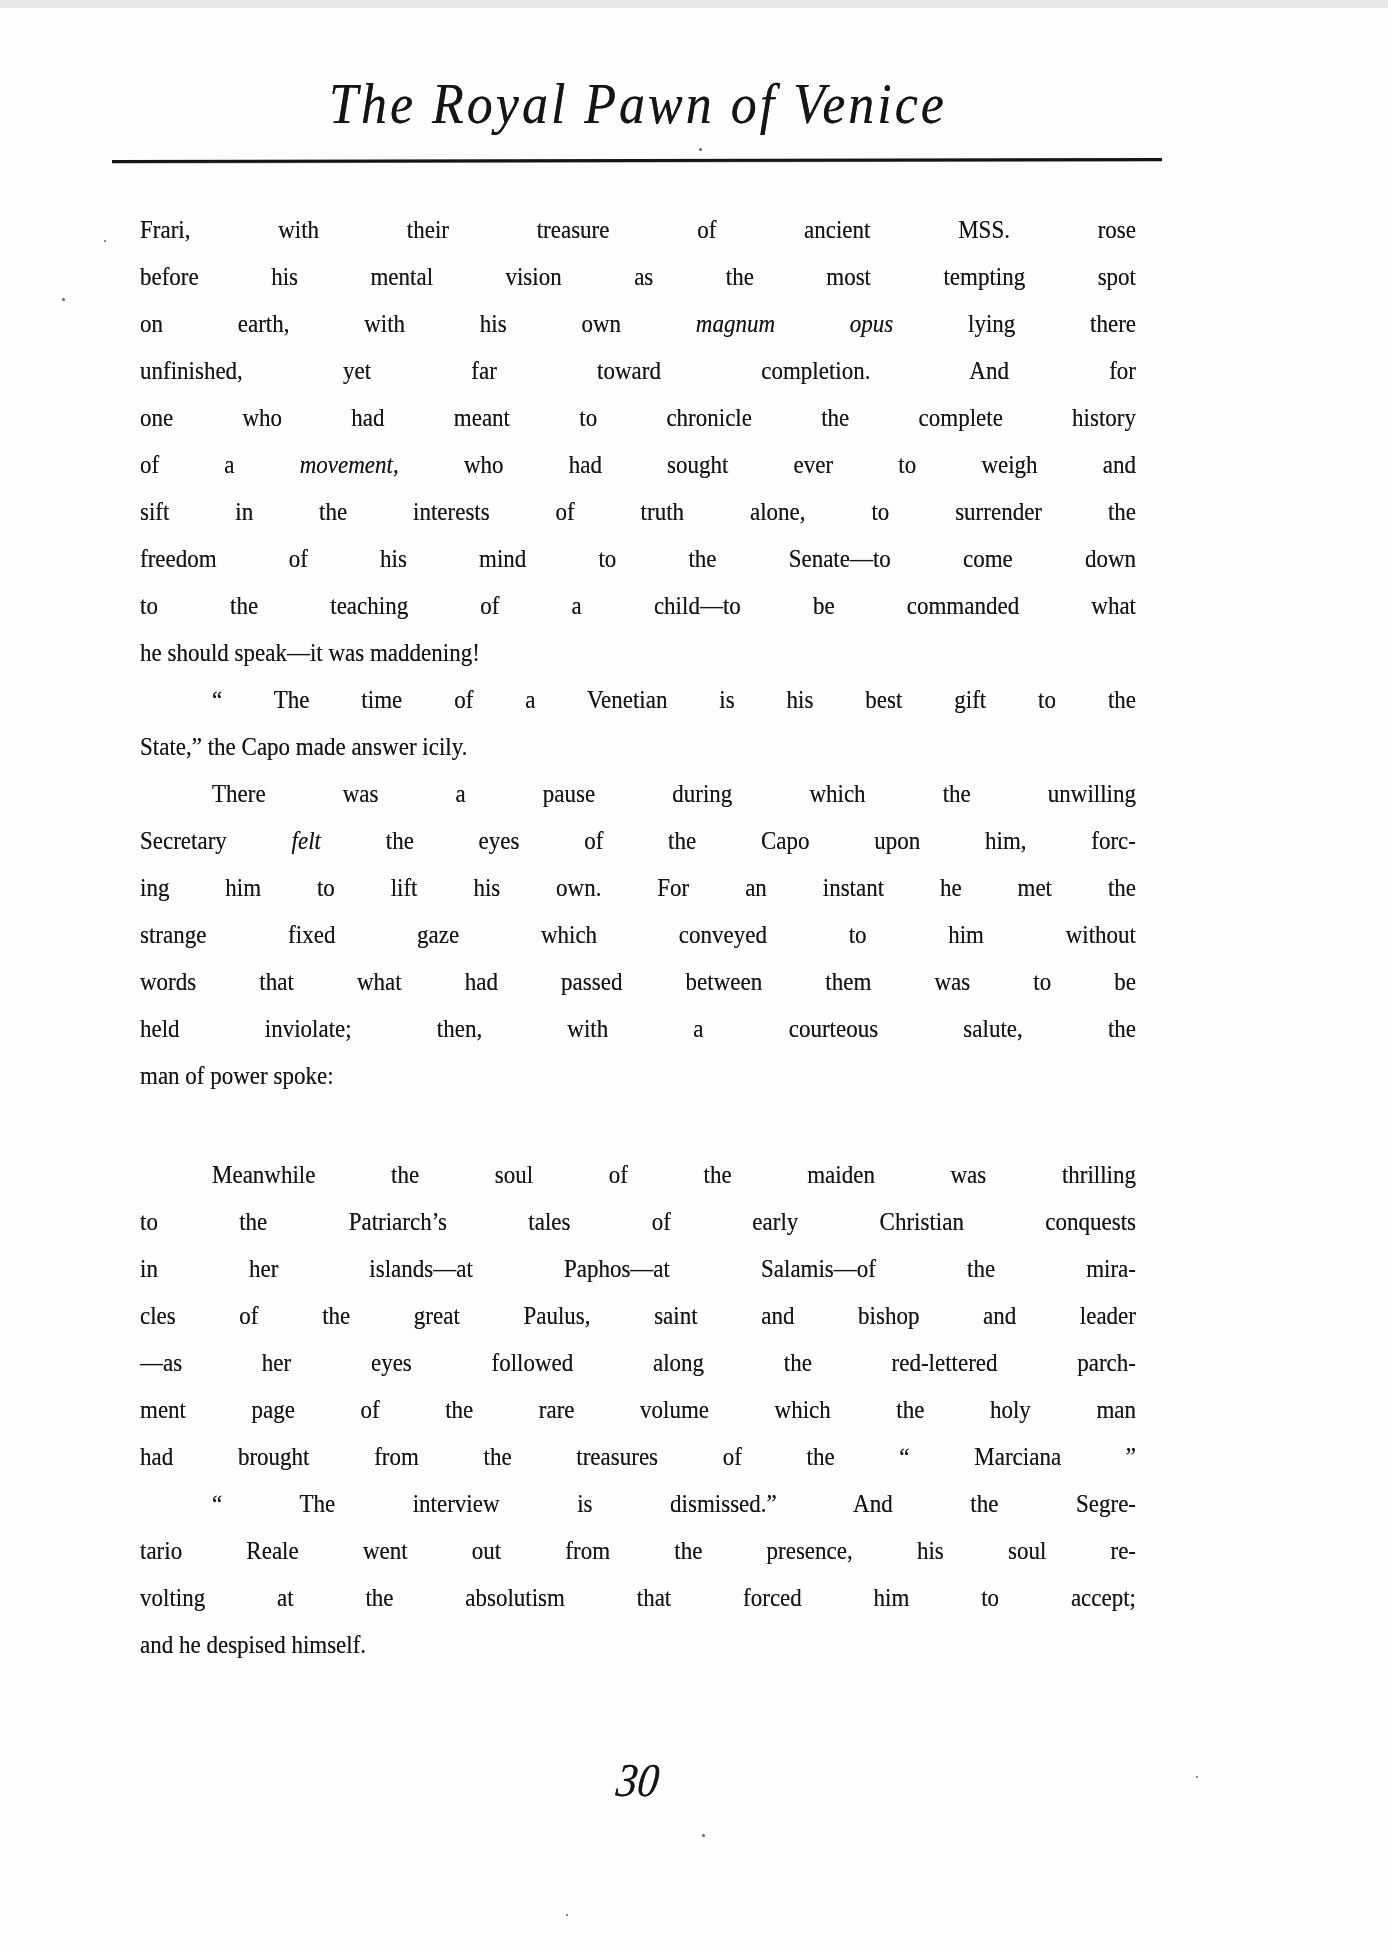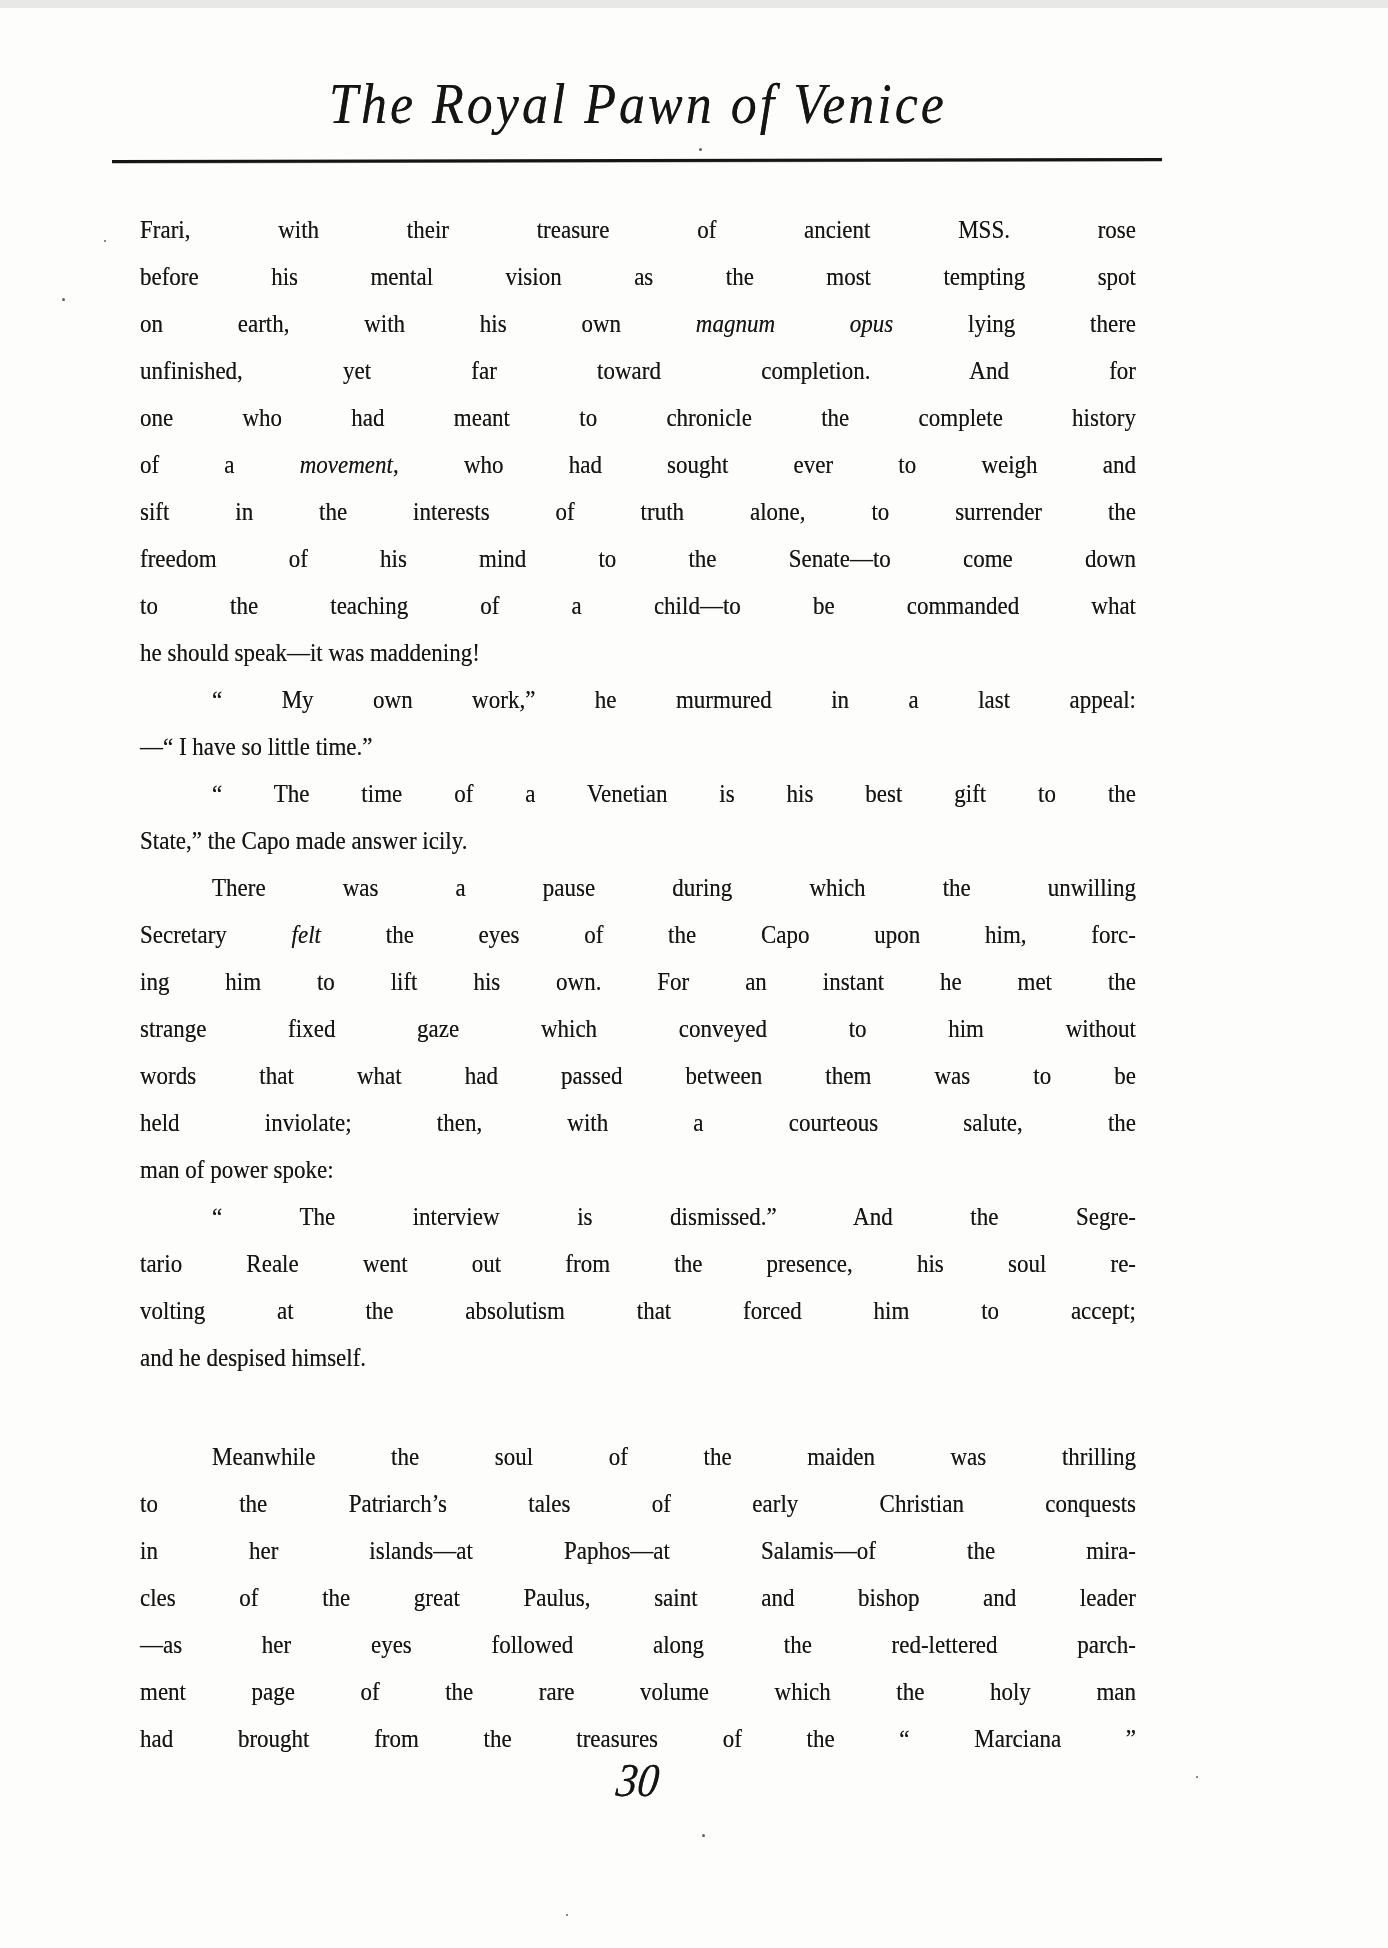--- a/index.html
+++ b/index.html
@@ -97,50 +97,46 @@
           <div class="line"><span>on earth, with his own </span><span class="it">magnum opus</span><span> lying there</span></div>
           <div class="line"><span>unfinished, yet far toward completion. And for</span></div>
           <div class="line"><span>one who had meant to chronicle the complete history</span></div>
           <div class="line"><span>of a </span><span class="it">movement,</span><span> who had sought ever to weigh and</span></div>
           <div class="line"><span>sift in the interests of truth alone, to surrender the</span></div>
           <div class="line"><span>freedom of his mind to the Senate—to come down</span></div>
           <div class="line"><span>to the teaching of a child—to be commanded what</span></div>
           <div class="line last"><span>he should speak—it was maddening!</span></div>
         </div>
         <div class="paragraph">
-          <div class="line indent"><span>“ My own work,” he murmured in a last appeal:</span></div>
-          <div class="line last"><span>—“ I have so little time.”</span></div>
-        </div>
-        <div class="paragraph">
           <div class="line indent"><span>“ The time of a Venetian is his best gift to the</span></div>
           <div class="line last"><span>State,” the Capo made answer icily.</span></div>
         </div>
         <div class="paragraph">
           <div class="line indent"><span>There was a pause during which the unwilling</span></div>
           <div class="line"><span>Secretary </span><span class="it">felt</span><span> the eyes of the Capo upon him, forc-</span></div>
           <div class="line"><span>ing him to lift his own. For an instant he met the</span></div>
           <div class="line"><span>strange fixed gaze which conveyed to him without</span></div>
           <div class="line"><span>words that what had passed between them was to be</span></div>
           <div class="line"><span>held inviolate; then, with a courteous salute, the</span></div>
           <div class="line last"><span>man of power spoke:</span></div>
         </div>
-        <div class="paragraph">
-          <div class="line indent"><span>“ The interview is dismissed.” And the Segre-</span></div>
-          <div class="line"><span>tario Reale went out from the presence, his soul re-</span></div>
-          <div class="line"><span>volting at the absolutism that forced him to accept;</span></div>
-          <div class="line last"><span>and he despised himself.</span></div>
-        </div>
         <div class="paragraph section-break">
           <div class="line indent"><span>Meanwhile the soul of the maiden was thrilling</span></div>
           <div class="line"><span>to the Patriarch’s tales of early Christian conquests</span></div>
           <div class="line"><span>in her islands—at Paphos—at Salamis—of the mira-</span></div>
           <div class="line"><span>cles of the great Paulus, saint and bishop and leader</span></div>
           <div class="line"><span>—as her eyes followed along the red-lettered parch-</span></div>
           <div class="line"><span>ment page of the rare volume which the holy man</span></div>
           <div class="line"><span>had brought from the treasures of the “ Marciana ”</span></div>
+        </div>
+        <div class="paragraph">
+          <div class="line indent"><span>“ The interview is dismissed.” And the Segre-</span></div>
+          <div class="line"><span>tario Reale went out from the presence, his soul re-</span></div>
+          <div class="line"><span>volting at the absolutism that forced him to accept;</span></div>
+          <div class="line last"><span>and he despised himself.</span></div>
         </div>
       </main>
   </div>
 
   <div class="page-number">30</div>
 
   <div class="speck" style="left:62px;  top:290px;  width:3px; height:3px;"></div>
   <div class="speck" style="left:104px; top:232px;  width:2px; height:2px;"></div>
   <div class="speck" style="left:699px; top:140px;  width:3px; height:3px;"></div>
   <div class="speck" style="left:702px; top:1826px; width:3px; height:3px;"></div>

